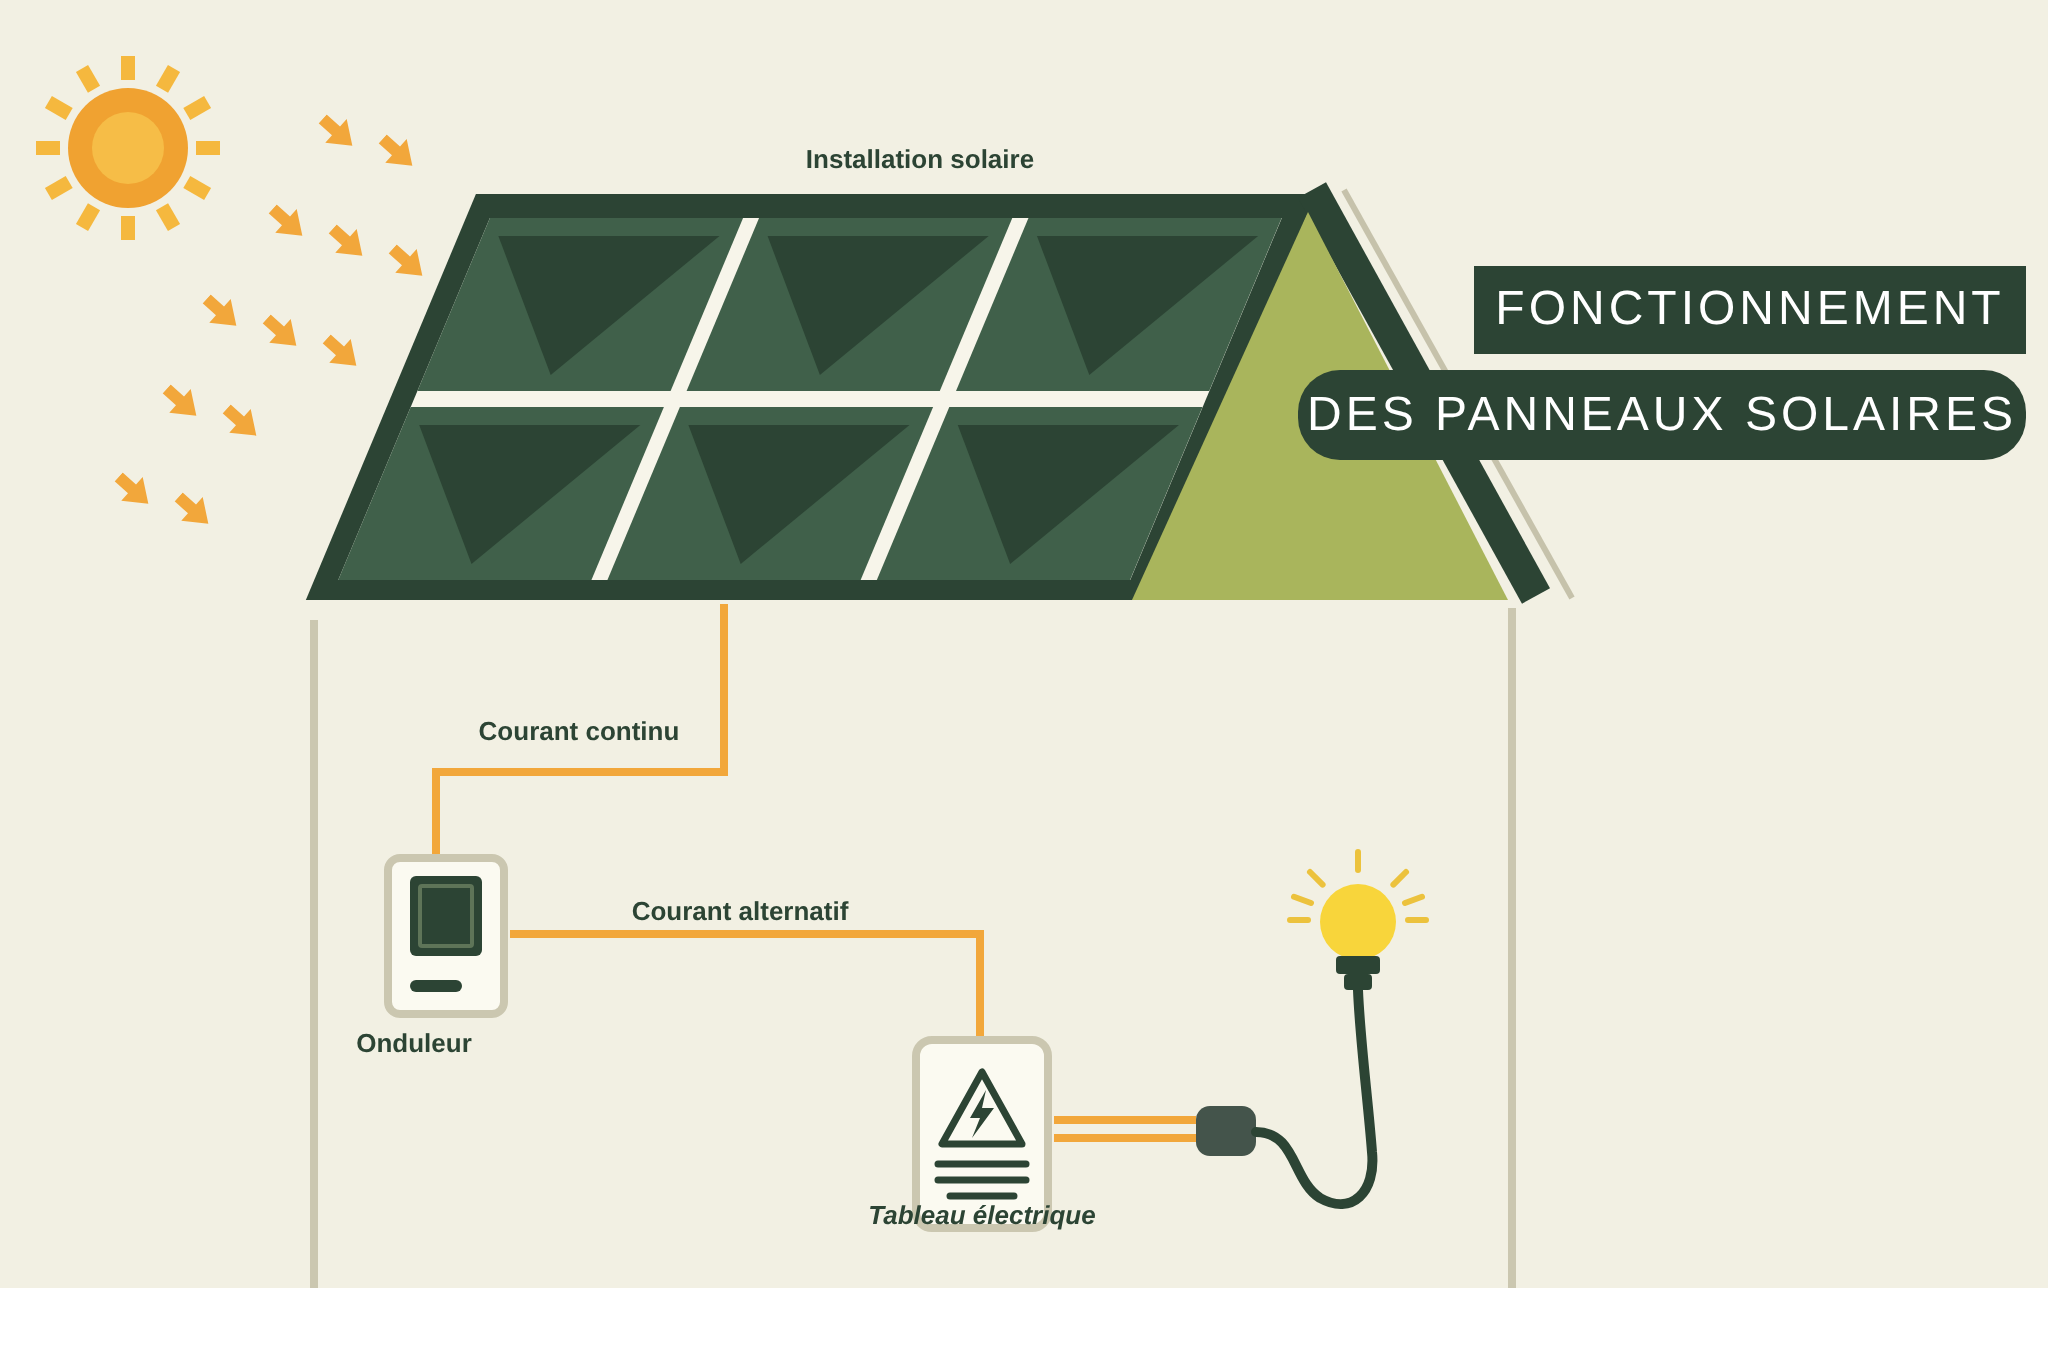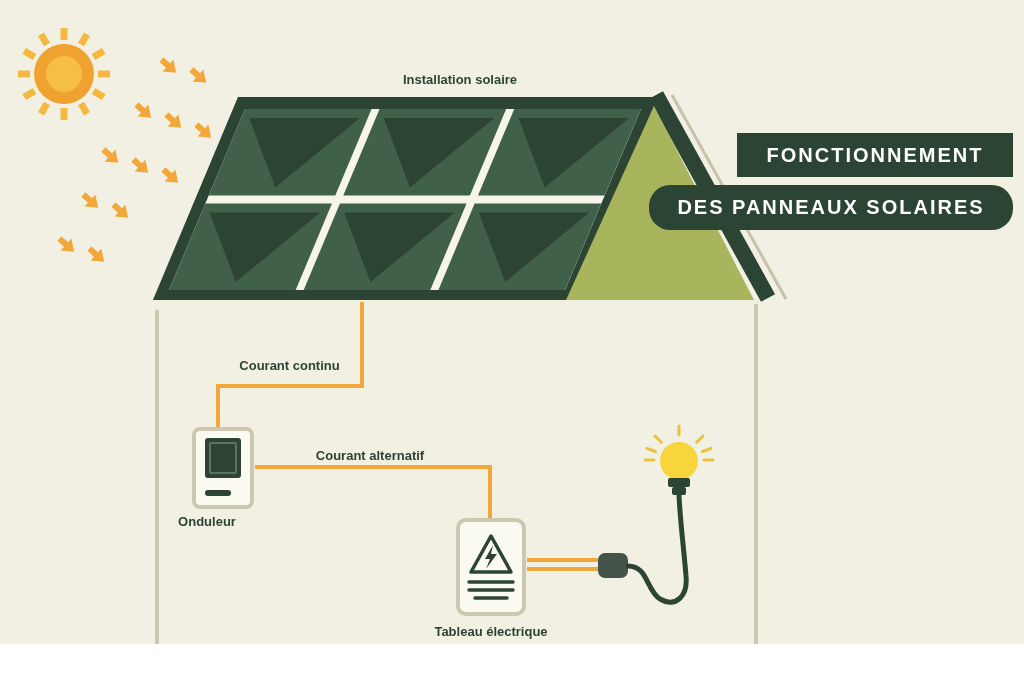--- a/index.html
+++ b/index.html
@@ -23,25 +23,25 @@
   .s-ltgray { stroke:#c6c2ab; stroke-width:3; fill:none; }
   .s-dark   { stroke:var(--dark-green,#2c4434); fill:none; }
   .s-sunray { stroke:#f5b83e; stroke-width:7; }
   .s-bulbray{ stroke:#ecc23d; stroke-width:3; stroke-linecap:round; }
 
   .label { position:absolute; color:var(--dark-green,#2c4434); font-weight:bold; font-size:13px; text-align:center; line-height:1.25; }
   .installation { left:330px; top:72px;  width:260px; }
   .dc           { left:222px; top:358px; width:135px; }
   .ac           { left:295px; top:448px; width:150px; }
   .inverter     { left:162px; top:514px; width:90px;  }
-  .board        { left:416px; top:624px; width:150px; }
+  .board        { left:416px; top:600px; width:150px;font-style:italic; }
   .consumption  { left:618px; top:383px; width:125px; }
 
   .banner { position:absolute; background:var(--dark-green,#2c4434); color:var(--banner-text,#ffffff);
-            font-weight:bold; font-size:20px; letter-spacing:2px;
+            font-weight:normal; font-size:24px; letter-spacing:2px;
             display:flex; align-items:center; justify-content:center; white-space:nowrap; }
   .banner1 { left:737px; top:133px; width:276px; height:44px; }
   .banner2 { left:649px; top:185px; width:364px; height:45px;border-radius:21px; }
 
   .device { position:absolute; background:#fbfaf1; border:4px solid var(--outline-gray,#cbc7b0); }
   .onduleur { left:192px; top:427px; width:62px; height:82px; border-radius:8px; }
   .onduleur-screen { position:absolute; left:9px; top:7px; width:36px; height:40px; background:var(--dark-green,#2c4434); border-radius:3px; }
   .onduleur-screen-inner { position:absolute; inset:4px; border:2px solid #5e7458; border-radius:2px; }
   .onduleur-slot { position:absolute; left:9px; bottom:9px; width:26px; height:6px; background:var(--dark-green,#2c4434); border-radius:3px; }
   .tableau { left:456px; top:518px; width:70px; height:98px; border-radius:10px; }

